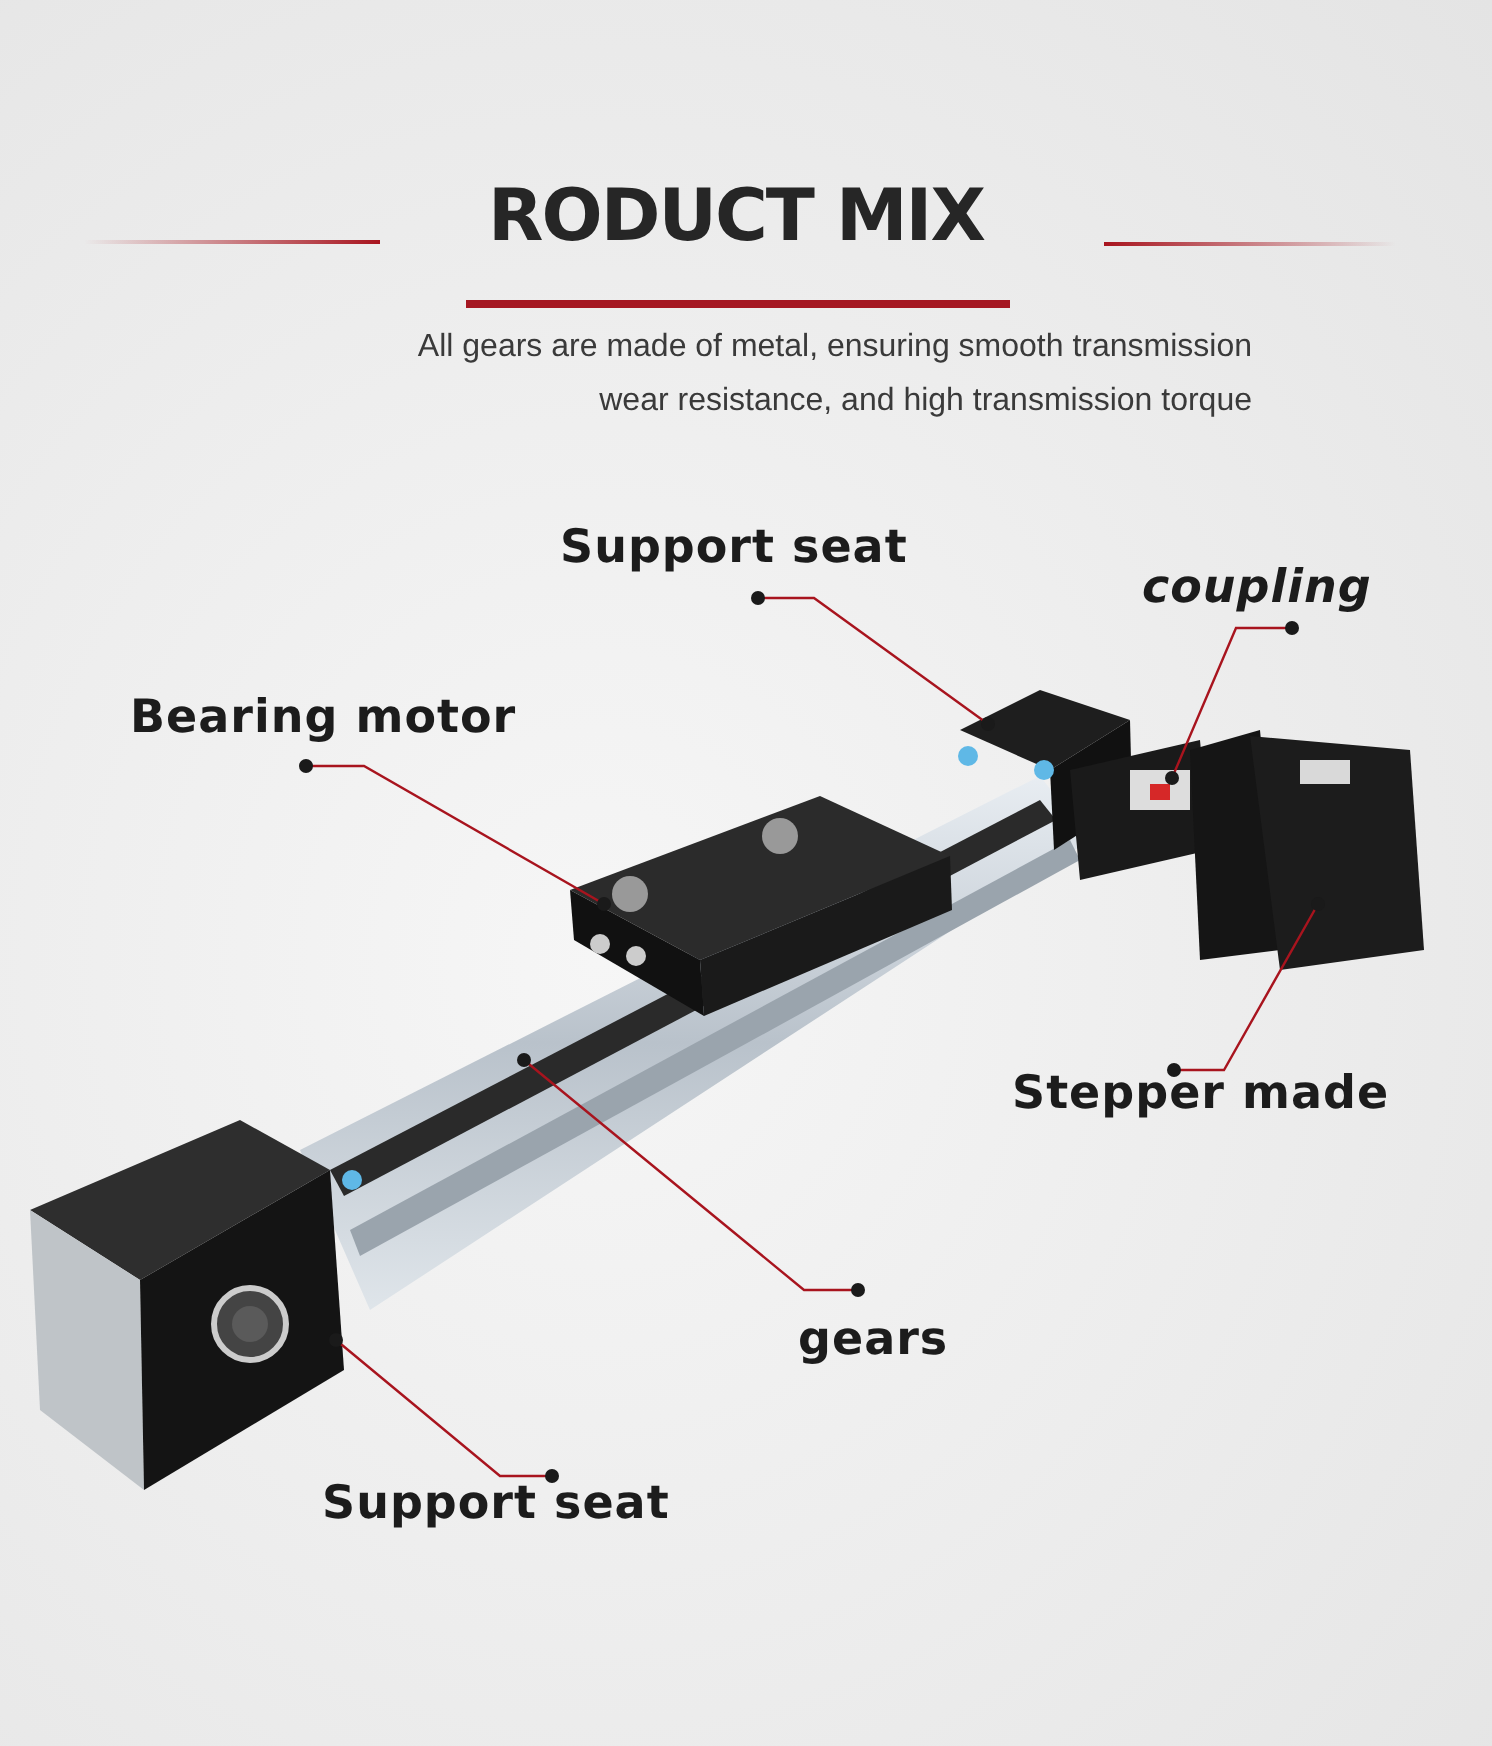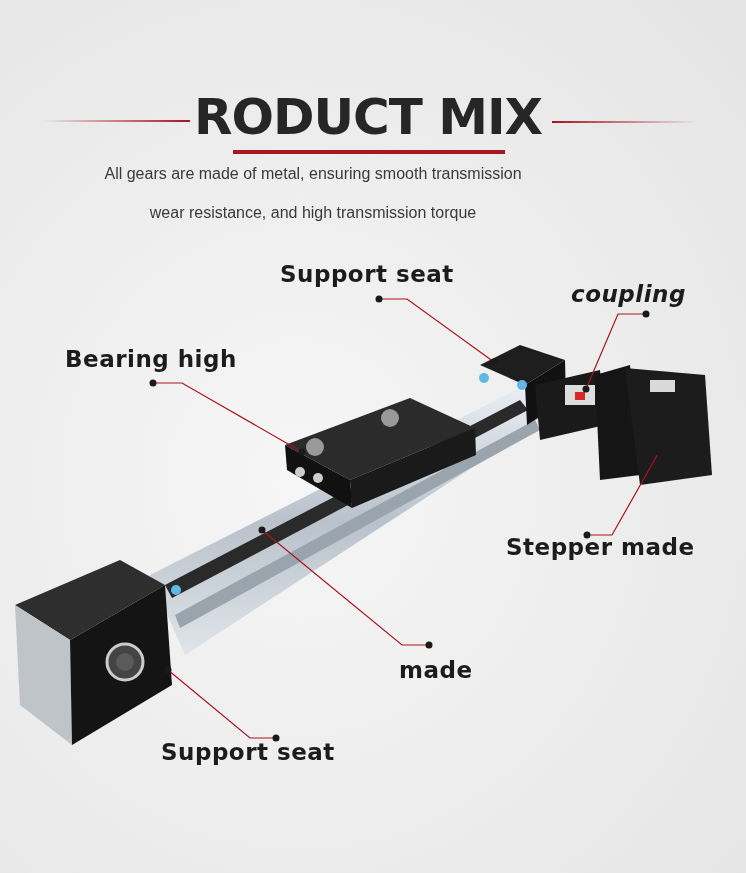--- a/index.html
+++ b/index.html
@@ -1,24 +1,24 @@
 <!DOCTYPE html>
 <html><head>
 <meta charset="utf-8">
 <style>
   html,body{margin:0;padding:0;}
   body{width:746px;height:873px;overflow:hidden;background:#ececec;position:relative;font-family:"Liberation Sans","DejaVu Sans",sans-serif;}
   .bg{position:absolute;inset:0;background:radial-gradient(ellipse at 40% 55%, #f6f6f6 0%, #eeeeee 45%, #e4e4e4 100%);}
-  .title{position:absolute;left:0;width:736px;top:88px;text-align:center;font-family:"DejaVu Sans",sans-serif;font-weight:bold;font-size:50px;color:#262626;letter-spacing:-1px;}
+  .title{position:absolute;left:0;width:736px;top:88px;text-align:center;font-family:"DejaVu Sans",sans-serif;font-weight:bold;font-size:36px;color:#262626;letter-spacing:-1px;}
   .rule{position:absolute;height:2px;}
   .rule.l{left:42px;top:120px;width:148px;background:linear-gradient(90deg,rgba(160,20,30,0),#a8141e);}
   .rule.r{left:552px;top:121px;width:146px;background:linear-gradient(90deg,#a8141e,rgba(160,20,30,0));}
   .rule.u{left:233px;top:150px;width:272px;height:4px;background:#a51822;}
-  .sub{position:absolute;left:0;width:626px;text-align:center;font-size:16px;color:#3a3a3a;}
-  .sub.s1{top:165px;} .sub.s2{top:204px;}
+  .sub{position:absolute;left:0;width:626px;text-align:right;font-size:16px;color:#3a3a3a;}
+  .sub.s1{top:165px;} .sub.s2{top:192px;}
   .label{position:absolute;font-family:"DejaVu Sans",sans-serif;font-weight:bold;font-size:23px;color:#1c1c1c;letter-spacing:0.5px;white-space:nowrap;}
   svg.overlay{position:absolute;left:0;top:0;}
 </style>
 </head>
 <body>
 
 <div class="bg"></div>
 
 <div class="rule l"></div>
 <div class="title">RODUCT MIX</div>
@@ -98,16 +98,16 @@
     <circle cx="659" cy="452" r="3.5"></circle>
     <circle cx="429" cy="645" r="3.5"></circle>
     <circle cx="262" cy="530" r="3.5"></circle>
     <circle cx="276" cy="738" r="3.5"></circle>
     <circle cx="168" cy="670" r="3.5"></circle>
   </g>
 </svg>
 
 <div class="label" style="left:280px;top:261px;">Support seat</div>
 <div class="label" style="left:571px;top:281px;font-style:italic;">coupling</div>
-<div class="label" style="left:65px;top:346px;">Bearing high</div>
+<div class="label" style="left:65px;top:346px;">Bearing motor</div>
 <div class="label" style="left:506px;top:534px;">Stepper made</div>
-<div class="label" style="left:399px;top:657px;">made</div>
+<div class="label" style="left:399px;top:657px;">gears</div>
 <div class="label" style="left:161px;top:739px;">Support seat</div>
 
 </body></html>

